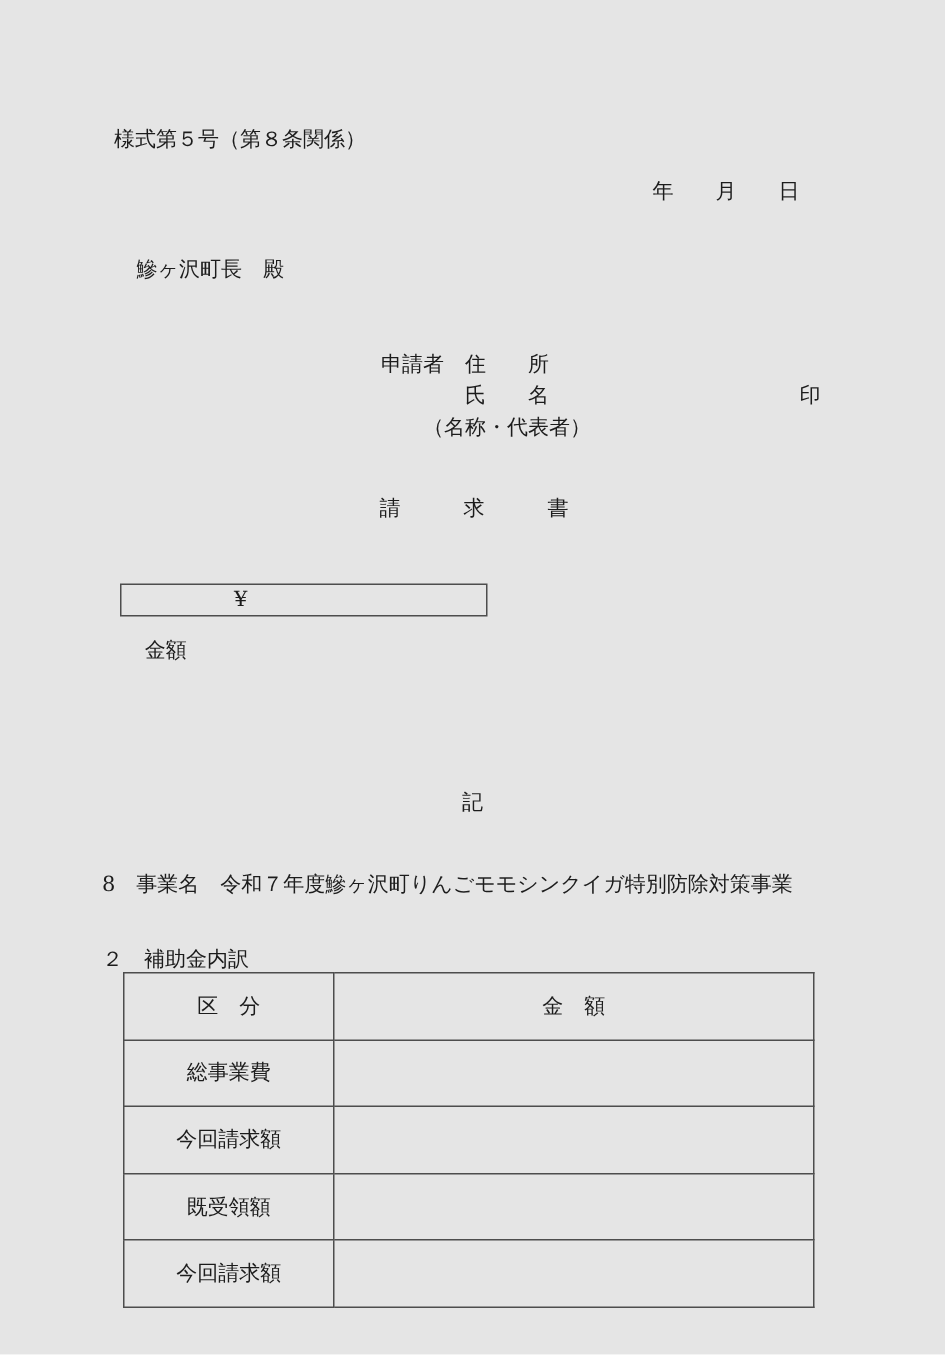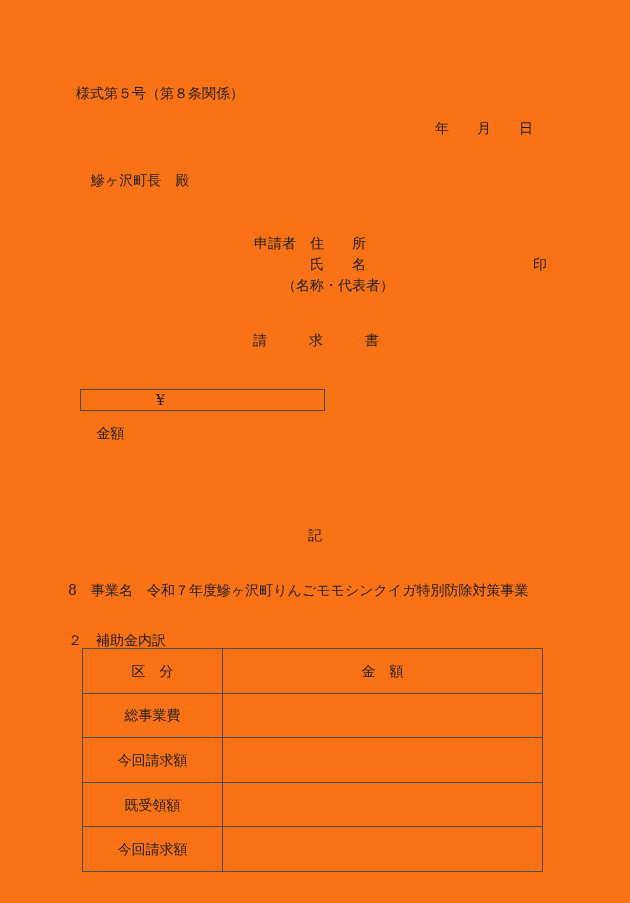--- a/index.html
+++ b/index.html
@@ -4,41 +4,41 @@
 <style>
   html, body {
     margin: 0;
     padding: 0;
     background: #ffffff;
   }
   .page {
     position: relative;
     width: 630px;
     height: 903px;
-    background: #f97316;
+    background: #e5e5e5;
     font-family: "DejaVu Serif", "Liberation Serif", serif;
     font-size: 14px;
     color: #1c1c1c;
     overflow: hidden;
   }
   .abs { position: absolute; white-space: nowrap; line-height: 1; }
 
   
   .form-number { left: 76px; top: 86px; }
   .date-line   { left: 435px; top: 121px; }
   .addressee   { left: 91px; top: 173px; }
 
   
   .applicant-line1 { left: 254px; top: 236px; }
   .applicant-line2 { left: 310px; top: 257px; }
   .applicant-seal  { left: 533px; top: 257px; }
   .applicant-note  { left: 282px; top: 278px; }
 
   
-  .doc-title { left: 253px; top: 333px; }
+  .doc-title { left: 253px; top: 333px; font-family: Liberation Serif, serif; }
 
   
   .amount-box {
     position: absolute;
     left: 80px; top: 389px;
     width: 245px; height: 22px;
     border: 1px solid #4d4d4d;
     display: flex;
     box-sizing: border-box;
   }

